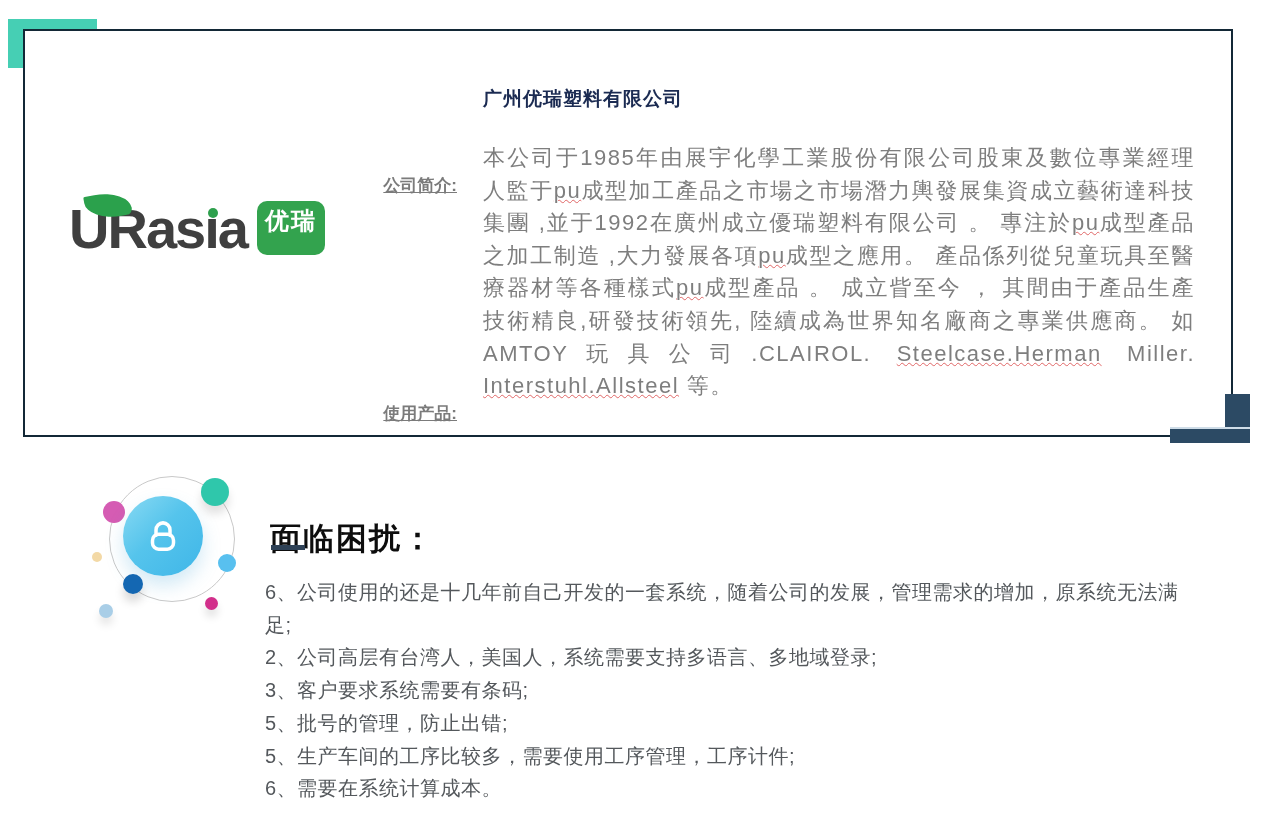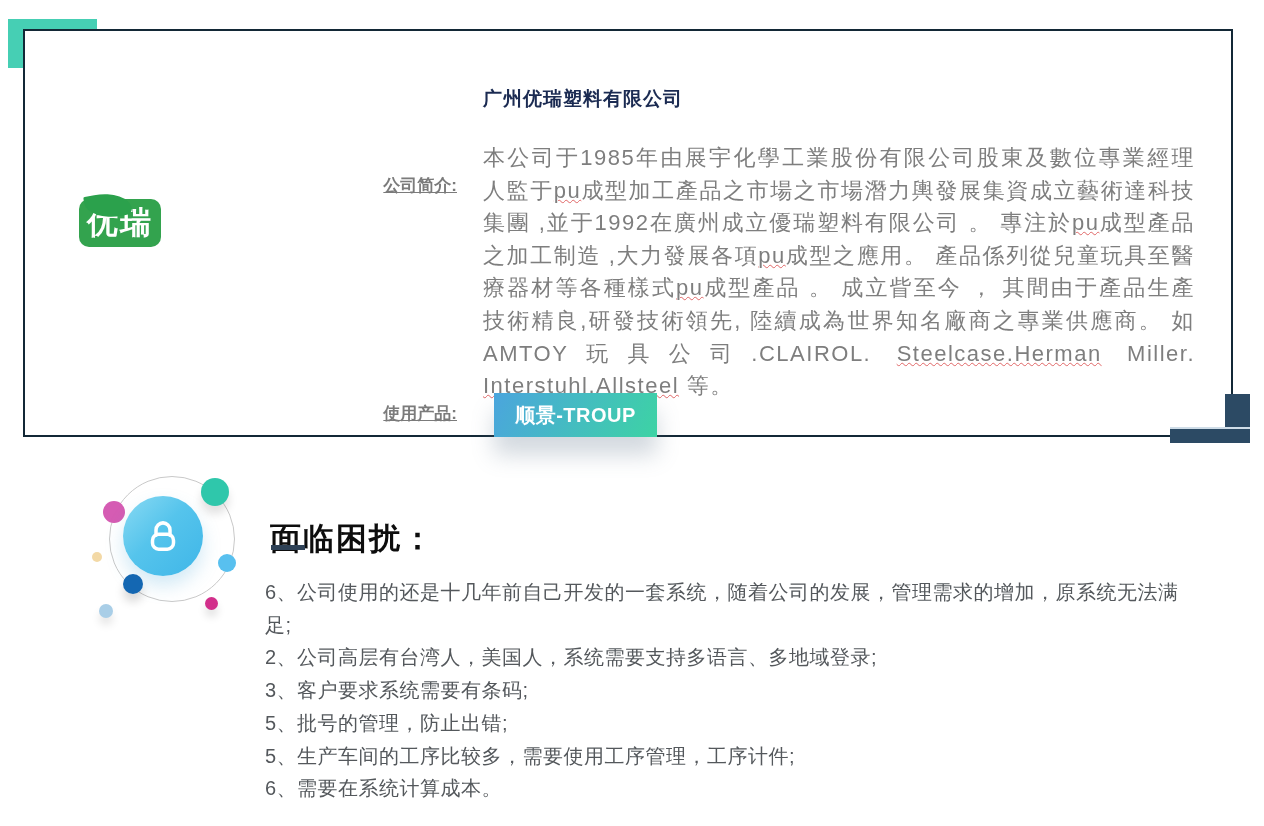--- a/index.html
+++ b/index.html
@@ -19,21 +19,21 @@
 
   
   .logo { left:44px; top:168px; width:290px; }
   .logo-row { display:flex; align-items:flex-end; position:relative; }
   .brand { font-weight:800; font-size:56px; line-height:60px; color:#3f3f3f; letter-spacing:-2px; white-space:nowrap; }
   .brand .i-wrap { position:relative; display:inline-block; }
   .brand .i-dot { position:absolute; left:4px; top:9px; width:10px; height:10px; border-radius:50%; background:#2ea04d; }
   .leaf { position:absolute; left:16px; top:-6px; width:46px; height:25px; background:#2ba14c;
           border-radius:2px 100% 8px 100%; transform:rotate(-10deg); }
   .badge { margin-left:10px; margin-bottom:4px; background:#33a34e; color:#ffffff; border-radius:10px;
-           font-weight:800; font-size:31px; line-height:1; padding:8px 8px 9px; letter-spacing:2px; white-space:nowrap; }
+           font-weight:800; font-size:24px; line-height:1; padding:8px 8px 22px; letter-spacing:2px; white-space:nowrap; }
   .tagline { margin-top:8px; color:#3aa75a; font-weight:700; font-size:16px; letter-spacing:6px; text-align:center; white-space:nowrap; }
 
   
   .field-label { width:124px; text-align:right; font-weight:700; font-size:17px; color:#7b7b7b;text-decoration:underline; }
   .lbl-intro { left:308px; top:143px; }
   .lbl-product { left:308px; top:371px; }
   .card-title { left:458px; top:55px; font-weight:800; font-size:19px; color:#1b2b52; letter-spacing:1px; }
   .intro-text { left:458px; top:111px; width:712px; font-size:22px; line-height:32.6px; color:#7e7e7e;
                 letter-spacing:1.5px; text-align:justify; }
   .wavy { text-decoration-line:underline; text-decoration-style:wavy; text-decoration-color:#e06666; text-decoration-thickness:1px; }
@@ -68,33 +68,33 @@
 <body>
 
 <div class="abs teal-h"></div>
 <div class="abs teal-v"></div>
 
 <div class="abs card">
 
   <div class="abs logo">
     <div class="logo-row">
       <div class="leaf"></div>
+      <span class="brand"><span>URas</span><span class="i-wrap"><span>ı</span><span class="i-dot"></span></span><span>a</span></span>
       <span class="badge">优瑞</span>
     </div>
   </div>
 
   <div class="abs field-label lbl-intro">公司简介:</div>
 
   <h1 class="abs card-title">广州优瑞塑料有限公司</h1>
 
   <p class="abs intro-text"><span>本公司于1985年由展宇化學工業股份有限公司股東及數位專業經理人監于</span><span class="wavy">pu</span><span>成型加工產品之市場之市場潛力輿發展集資成立藝術達科技集團 ,並于1992在廣州成立優瑞塑料有限公司 。 專注於</span><span class="wavy">pu</span><span>成型產品之加工制造 ,大力發展各項</span><span class="wavy">pu</span><span>成型之應用。 產品係列從兒童玩具至醫療器材等各種樣式</span><span class="wavy">pu</span><span>成型產品 。 成立眥至今 ， 其間由于產品生產技術精良,研發技術領先, 陸續成為世界知名廠商之專業供應商。 如AMTOY玩具公司.CLAIROL. </span><span class="wavy">Steelcase.Herman</span><span> Miller. </span><span class="wavy">Interstuhl.Allsteel</span><span> 等。</span></p>
 
   <div class="abs field-label lbl-product">使用产品:</div>
 
-  <button class="abs product-btn">顺景-TROUP</button>
 </div>
 
 <div class="abs navy-v"></div>
 <div class="abs navy-h"></div>
 
 <div class="abs cluster">
   <div class="ring"></div>
   <div class="dot dot-teal"></div>
   <div class="dot dot-pink"></div>
   <div class="lock-circle">

